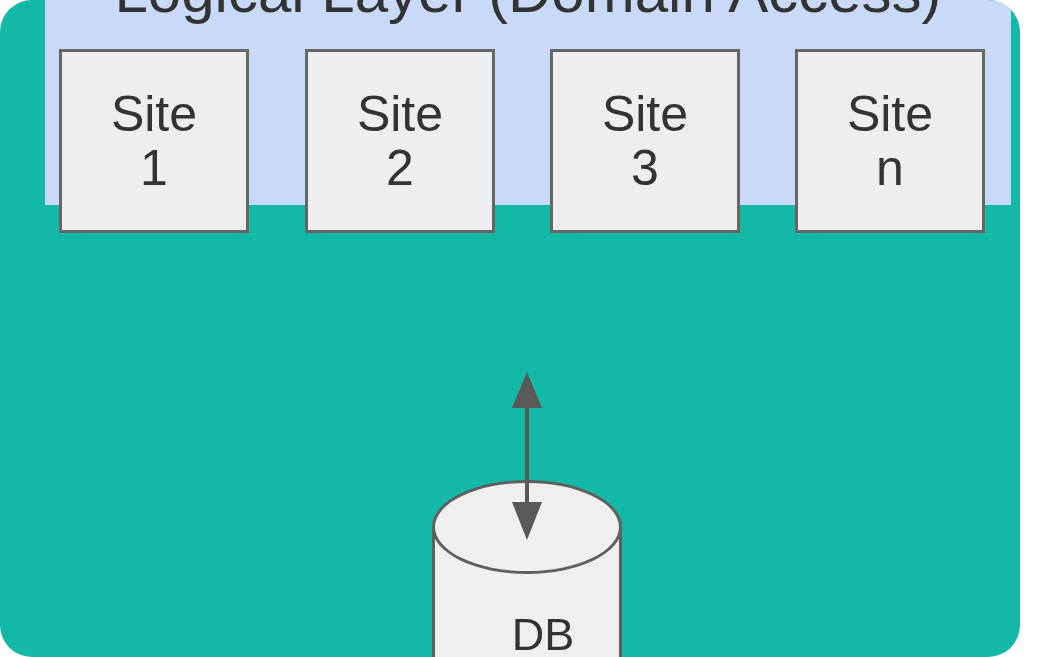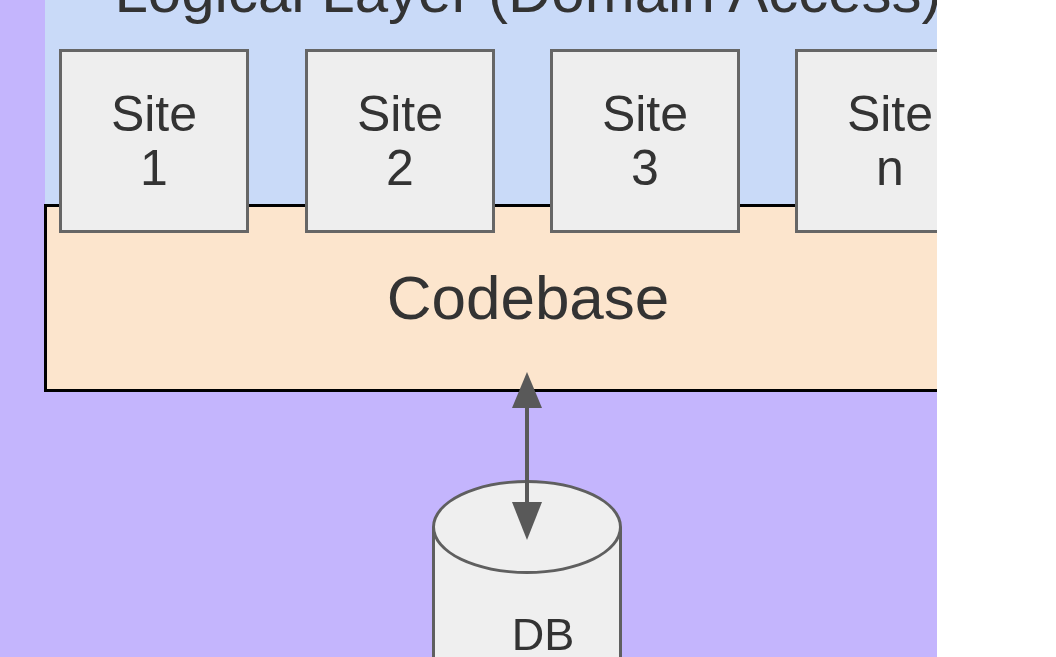--- a/index.html
+++ b/index.html
@@ -1,24 +1,25 @@
 <!DOCTYPE html>
 <html><head>
 <meta charset="utf-8">
 <style>
   * { box-sizing: border-box; margin: 0; padding: 0; }
   html, body { background: #ffffff; }
   .canvas {
     position: relative;
-    width: 937px;
+    width: 1020px;
     height: 657px;
     overflow: hidden;
-    background: #c4b5fd;
+    background: #14b8a6;
     font-family: "Liberation Sans", sans-serif;
     color: #333333;
+    border-radius: 32px;
   }
 
   
   .logical-layer {
     position: absolute;
     left: 45px; top: 0;
     width: 966px; height: 205px;
     background: #c9daf8;
     z-index: 0;
   }
@@ -147,23 +148,20 @@
   </div>
   <div class="site-box site-3">
     <span>Site</span>
     <span>3</span>
   </div>
   <div class="site-box site-n">
     <span>Site</span>
     <span>n</span>
   </div>
 
-  <div class="codebase">
-    <span class="codebase-label">Codebase</span>
-  </div>
 
   <div>
     <div class="arrow-head up"></div>
     <div class="arrow-line"></div>
     <div class="arrow-head down"></div>
   </div>
 
   <div>
     <div class="db-body"></div>
     <div class="db-top"></div>

